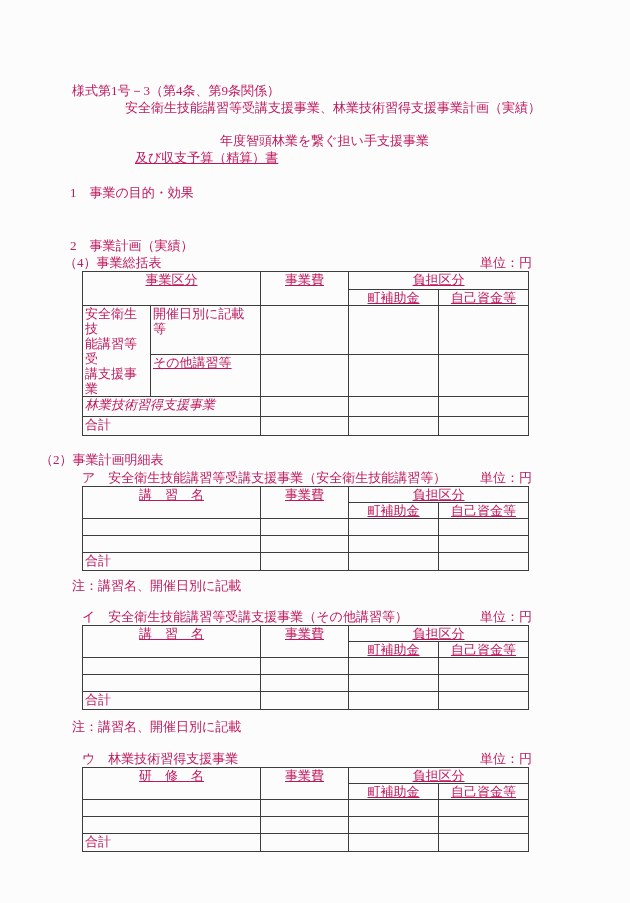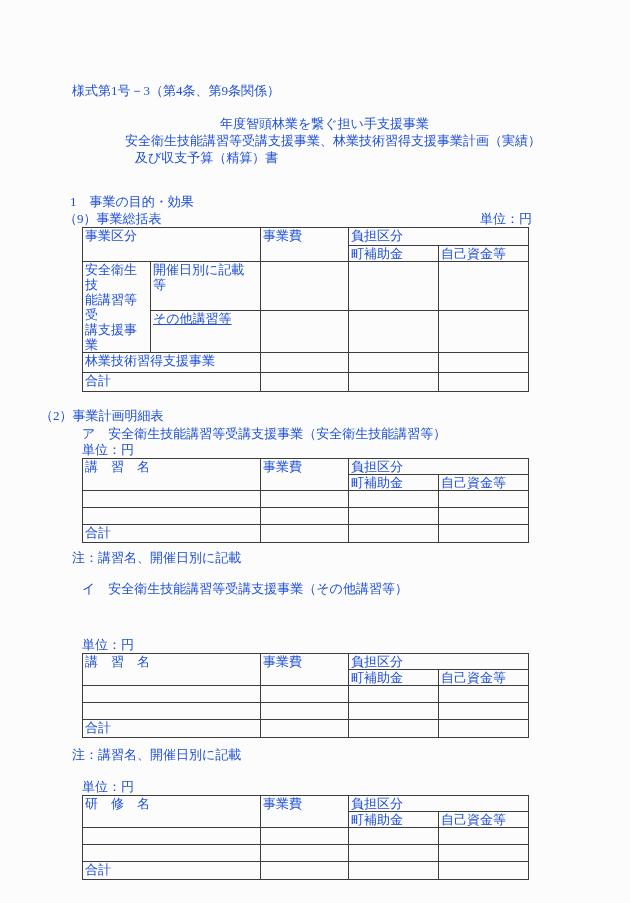--- a/index.html
+++ b/index.html
@@ -1,37 +1,37 @@
 <!DOCTYPE html>
 <html><head>
 <meta charset="utf-8">
 <style>
   html,body{margin:0;padding:0;background:#fcfcfc;}
   .page{
     position:relative;
     width:630px;height:903px;
     background:#fcfcfc;
-    color:#1d4ed8;
+    color:#be185d;
     font-family:"Liberation Serif","DejaVu Serif",serif;
     font-size:13px;
     box-sizing:border-box;
     padding-top:83px;
     overflow:hidden;
   }
   .line{line-height:17px;white-space:nowrap;}
   .form-number{margin-left:72px;line-height:16px;}
   .title-1{margin-left:220px;margin-top:16px;}
   .title-2{margin-left:125px;}
-  .title-3{margin-left:135px;}
-  .section-1{margin-left:70px;margin-top:28px;line-height:16px;}
+  .title-3{margin-left:135px;text-decoration:underline;}
+  .section-1{margin-left:70px;margin-top:19px;line-height:16px;}
   .section-2{margin-left:70px;margin-top:37px;line-height:16px;}
   .caption-row{line-height:16px;display:flex;justify-content:space-between;white-space:nowrap;}
   .cr-summary{margin-left:64px;width:468px;margin-top:1px;}
   .cr-detail{margin-left:40px;margin-top:16px;line-height:16px;}
-  .tbl-heading{margin-left:82px;width:450px;display:flex;justify-content:space-between;line-height:16px;white-space:nowrap;flex-direction:column;}
+  .tbl-heading{margin-left:82px;width:450px;display:flex;justify-content:space-between;line-height:16px;white-space:nowrap;}
   .hr-a{margin-top:2px;}
   .hr-i{margin-top:15px;gap:40px;}
   .hr-u{margin-top:16px;}
   .note{margin-left:72px;line-height:16px;}
   .note-1{margin-top:7px;}
   .note-2{margin-top:9px;}
   table.doc{
     margin-left:82px;
     border-collapse:collapse;
     table-layout:fixed;
@@ -40,44 +40,45 @@
   table.doc th,table.doc td{
     border:1px solid #3d3d3d;
     padding:0 2px;
     font-weight:normal;
     font-size:13px;
     line-height:15px;
     vertical-align:top;
     text-align:left;
     overflow:hidden;
   }
-  table.doc th{text-align:left;}
+  table.doc th{text-align:center;text-decoration:underline;}
   td.center{text-align:center;}
   .pre{white-space:pre-line;}
   tr.h18{height:18px;} tr.h16{height:16px;}
   tr.r36{height:36px;} tr.r31{height:31px;text-decoration:underline;}
-  tr.r20{height:20px;} tr.r19{height:19px;}
+  tr.r20{height:20px;font-style:italic;} tr.r19{height:19px;}
   tr.r17{height:17px;} tr.r18{height:18px;}
 </style>
 </head>
 <body>
 
 <div class="page">
 
   <div class="line form-number">様式第1号－3（第4条、第9条関係）</div>
 
+  <div class="line title-2">安全衛生技能講習等受講支援事業、林業技術習得支援事業計画（実績）</div>
   <div class="line title-1">年度智頭林業を繋ぐ担い手支援事業</div>
-  <div class="line title-2">安全衛生技能講習等受講支援事業、林業技術習得支援事業計画（実績）</div>
   <div class="line title-3">及び収支予算（精算）書</div>
 
   <div class="line section-1">1　事業の目的・効果</div>
 
+  <div class="line section-2">2　事業計画（実績）</div>
 
   <div class="caption-row cr-summary">
-    <span>（9）事業総括表</span>
+    <span>（4）事業総括表</span>
     <span>単位：円</span>
   </div>
 
   <table class="doc">
     <colgroup>
         <col style="width:68px">
         <col style="width:110px">
         <col style="width:88px">
         <col style="width:90px">
         <col style="width:90px">
@@ -205,20 +206,21 @@
       <td class="center">合計</td>
       <td></td>
           <td></td>
           <td></td>
     </tr>
   </tbody>
     </table>
   <div class="line note note-2">注：講習名、開催日別に記載</div>
 
   <div class="tbl-heading hr-u">
+    <span>ウ　林業技術習得支援事業</span>
     <span>単位：円</span>
   </div>
   <table class="doc">
     <colgroup>
         <col style="width:178px">
         <col style="width:88px">
         <col style="width:90px">
         <col style="width:90px">
       </colgroup>
     <tbody>

